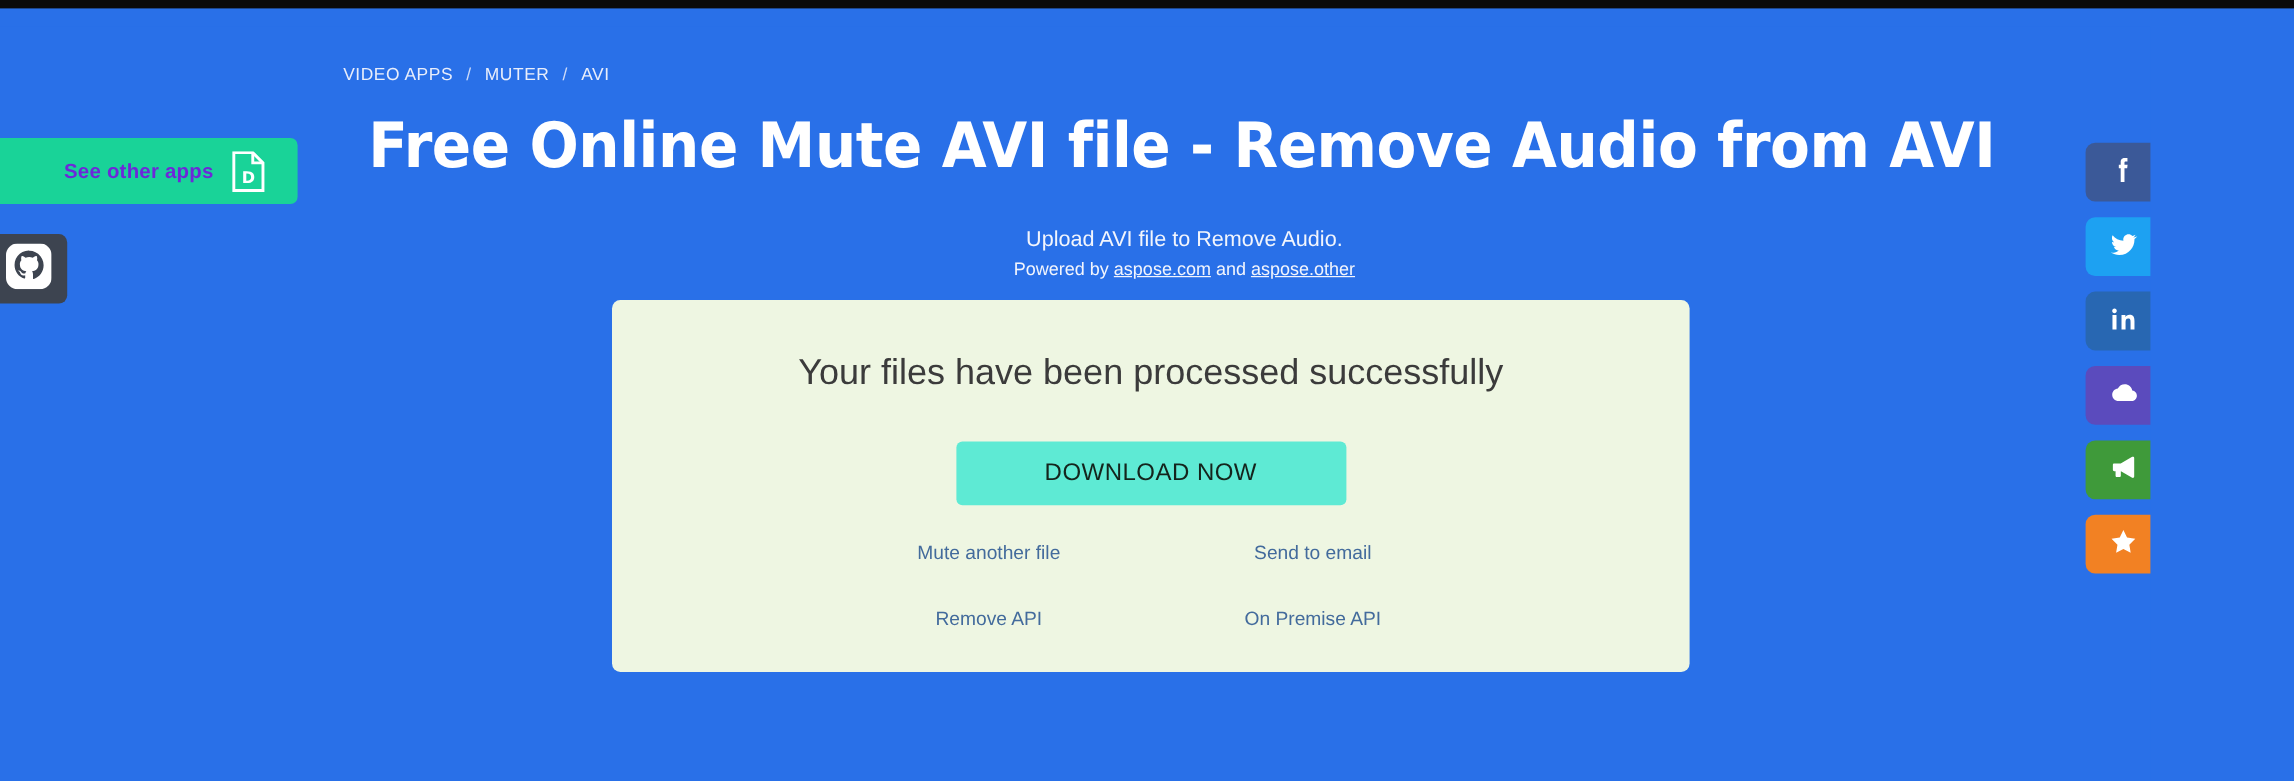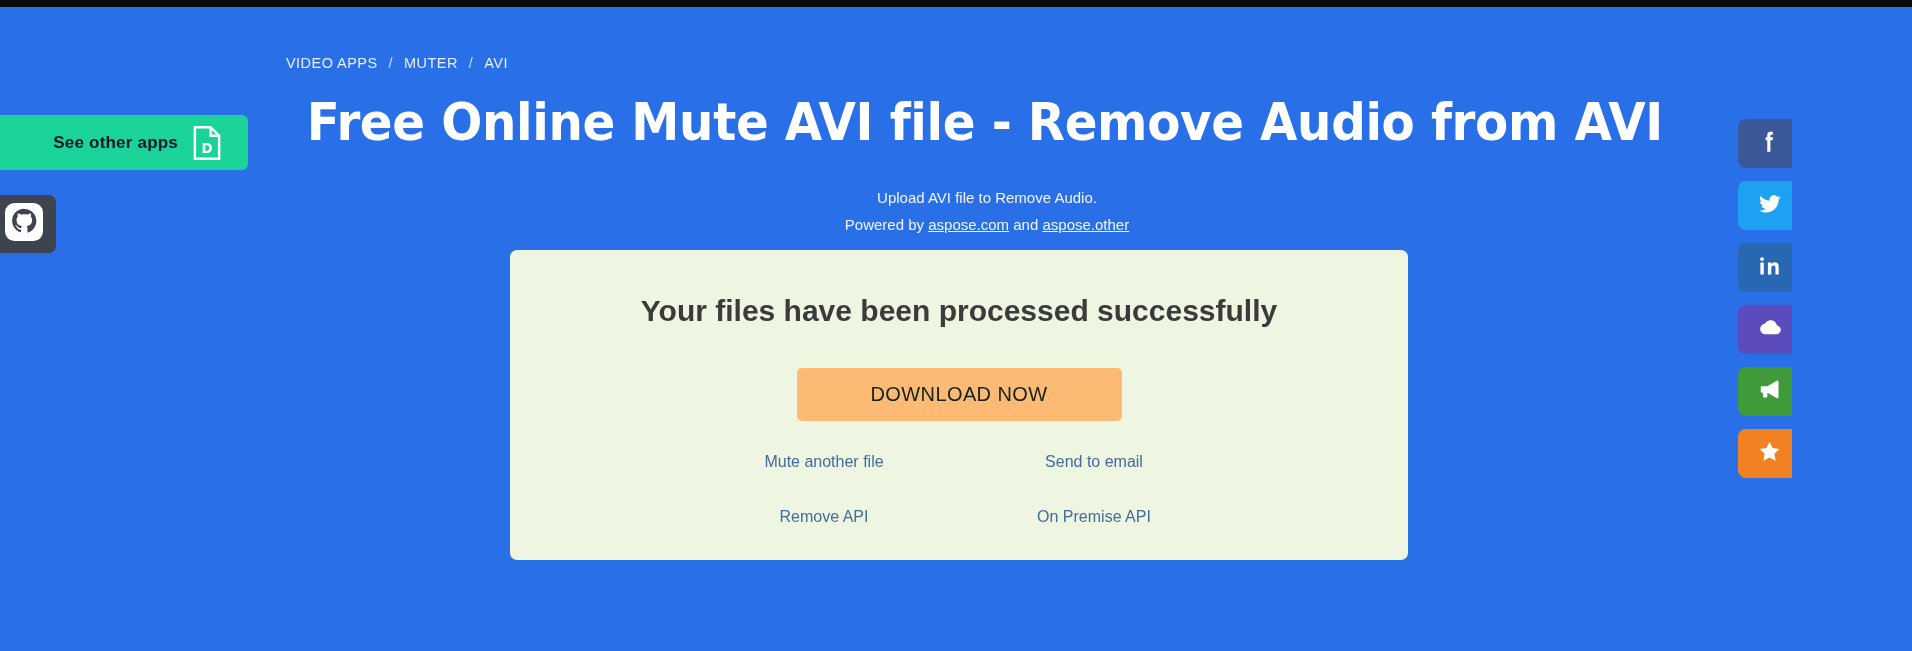--- a/index.html
+++ b/index.html
@@ -45,21 +45,21 @@
     background: #19d398;
     border-radius: 6px;
     display: flex;
     align-items: center;
     justify-content: flex-end;
     gap: 14px;
     padding-right: 26px;
     cursor: pointer;
   }
   .see-other-apps .label {
-    color: #0f172a;
+    color: #6d28d9;
     font-size: 17px;
     font-weight: 600;
     letter-spacing: .2px;
     white-space: nowrap;
   }
   .see-other-apps .doc-icon { width: 30px; height: 34px; display: block; }
 
   .github-btn {
     position: absolute;
     top: 173px;
@@ -131,21 +131,21 @@
   }
 
   .hero-sub {
     position: absolute;
     top: 167px;
     left: 0;
     width: 1912px;
     text-align: center;
     padding-left: 62px;
     color: #f2f5fd;
-    font-size: 15px;
+    font-size: 18px;
   }
 
   .hero-powered {
     position: absolute;
     top: 194px;
     left: 0;
     width: 1912px;
     text-align: center;
     padding-left: 62px;
     color: #f2f5fd;
@@ -166,29 +166,29 @@
     height: 310px;
     background: #eef6e2;
     border-radius: 7px;
   }
 
   .card-heading {
     margin-top: 44px;
     text-align: center;
     color: #3b3b3b;
     font-size: 30px;
-    font-weight: 700;
+    font-weight: 400;
   }
 
   .download-btn {
     display: block;
     margin: 40px auto 0 auto;
     width: 325px;
     height: 53px;
-    background: #fdba74;
+    background: #5eead4;
     border: none;
     border-radius: 5px;
     color: #14241c;
     font-family: "Liberation Sans", sans-serif;
     font-size: 20px;
     letter-spacing: .4px;
     cursor: pointer;
   }
 
   .card-links {

